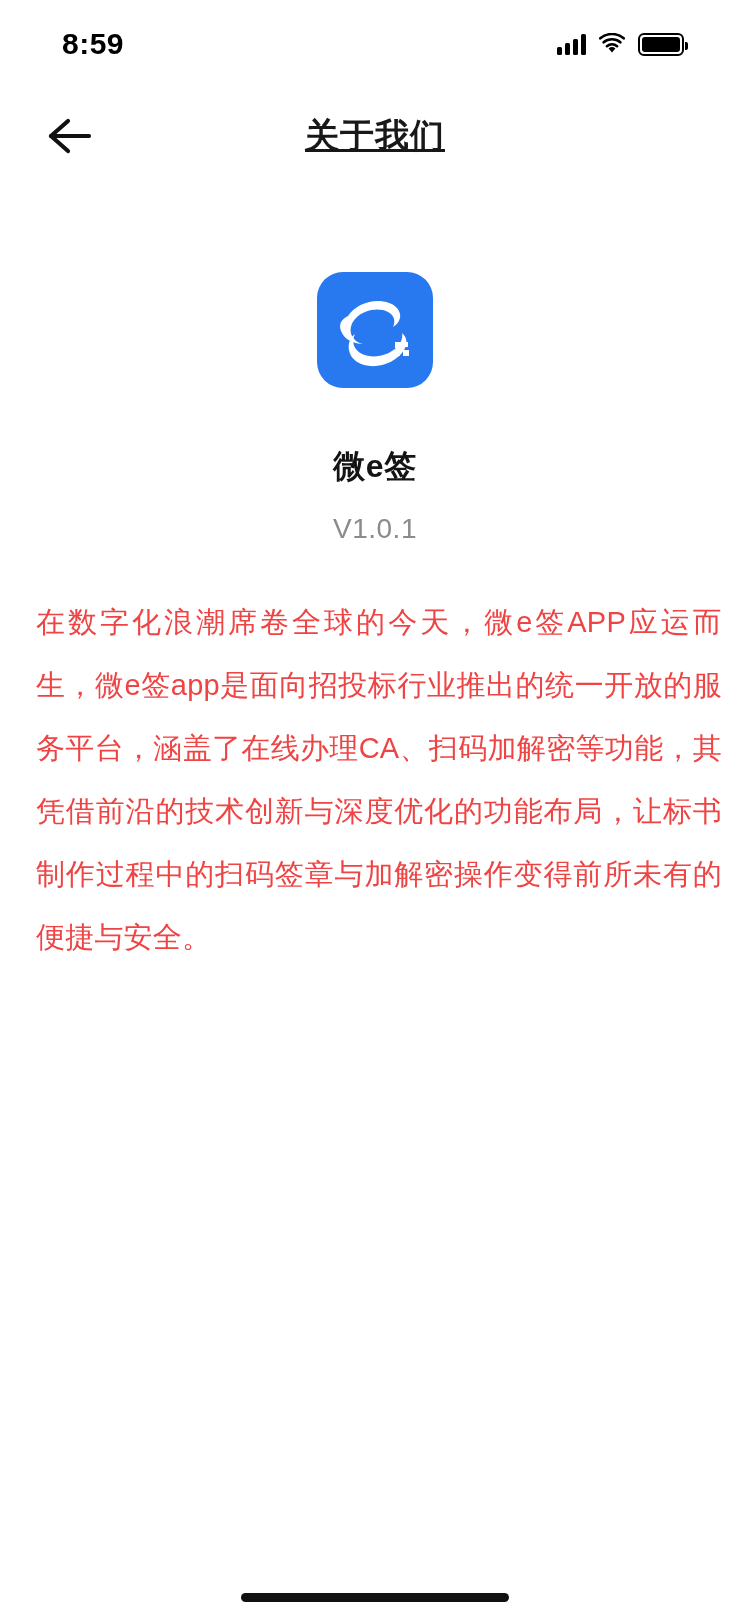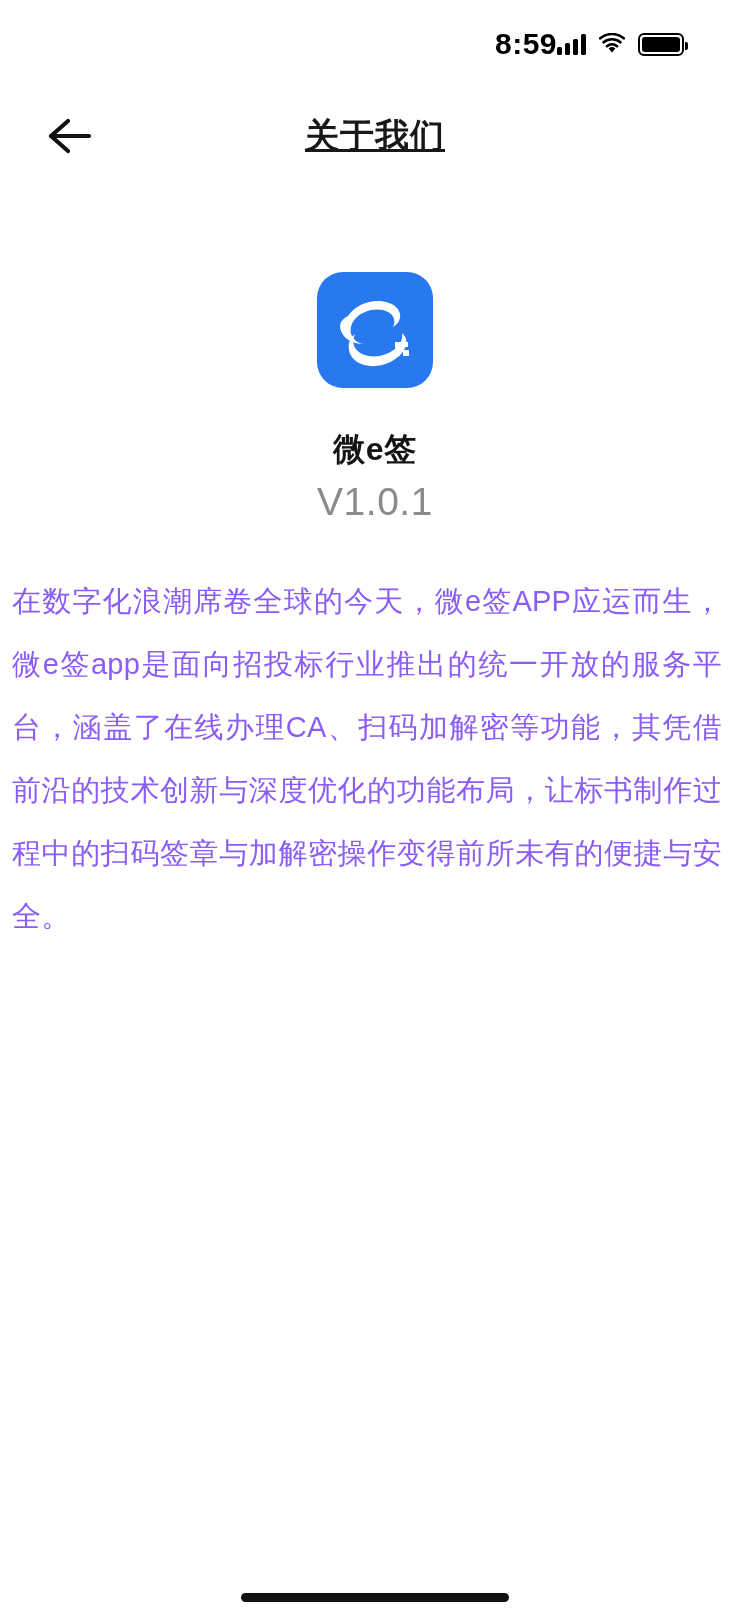--- a/index.html
+++ b/index.html
@@ -14,23 +14,24 @@
     color: #1a1a1a;
     overflow: hidden;
     position: relative;
   }
 
   
   .status-bar {
     height: 88px;
     display: flex;
     align-items: center;
-    justify-content: flex-end;
+    justify-content: space-between;
     padding: 0 66px 0 62px;
     box-sizing: border-box;
+    gap: 47px;
   }
   .status-time {
     font-size: 30px;
     font-weight: 600;
     letter-spacing: 0.5px;
     color: #000;
   }
   .status-right {
     display: flex;
     align-items: center;
@@ -119,40 +120,40 @@
     width: 116px;
     height: 116px;
     border-radius: 26px;
     background: #2878f0;
     display: flex;
     align-items: center;
     justify-content: center;
     overflow: hidden;
   }
   .app-name {
-    margin-top: 40px;
+    margin-top: 57px;
     font-size: 32px;
     font-weight: 700;
     color: #141414;
     letter-spacing: 0.5px;
   }
   .app-version {
-    margin-top: 8px;
-    font-size: 39px;
+    margin-top: 24px;
+    font-size: 28px;
     color: #8a8a8f;
     letter-spacing: 0.5px;
     text-align: center;
   }
 
   
   .description {
-    margin: 46px 28px 0 12px;
+    margin: 46px 28px 0 36px;
     font-size: 29px;
     line-height: 63px;
-    color: #8b5cf6;
+    color: #ef4444;
     text-align: justify;
     letter-spacing: 0.2px;
   }
 
   
   .home-indicator {
     position: absolute;
     bottom: 22px;
     left: 50%;
     transform: translateX(-50%);

